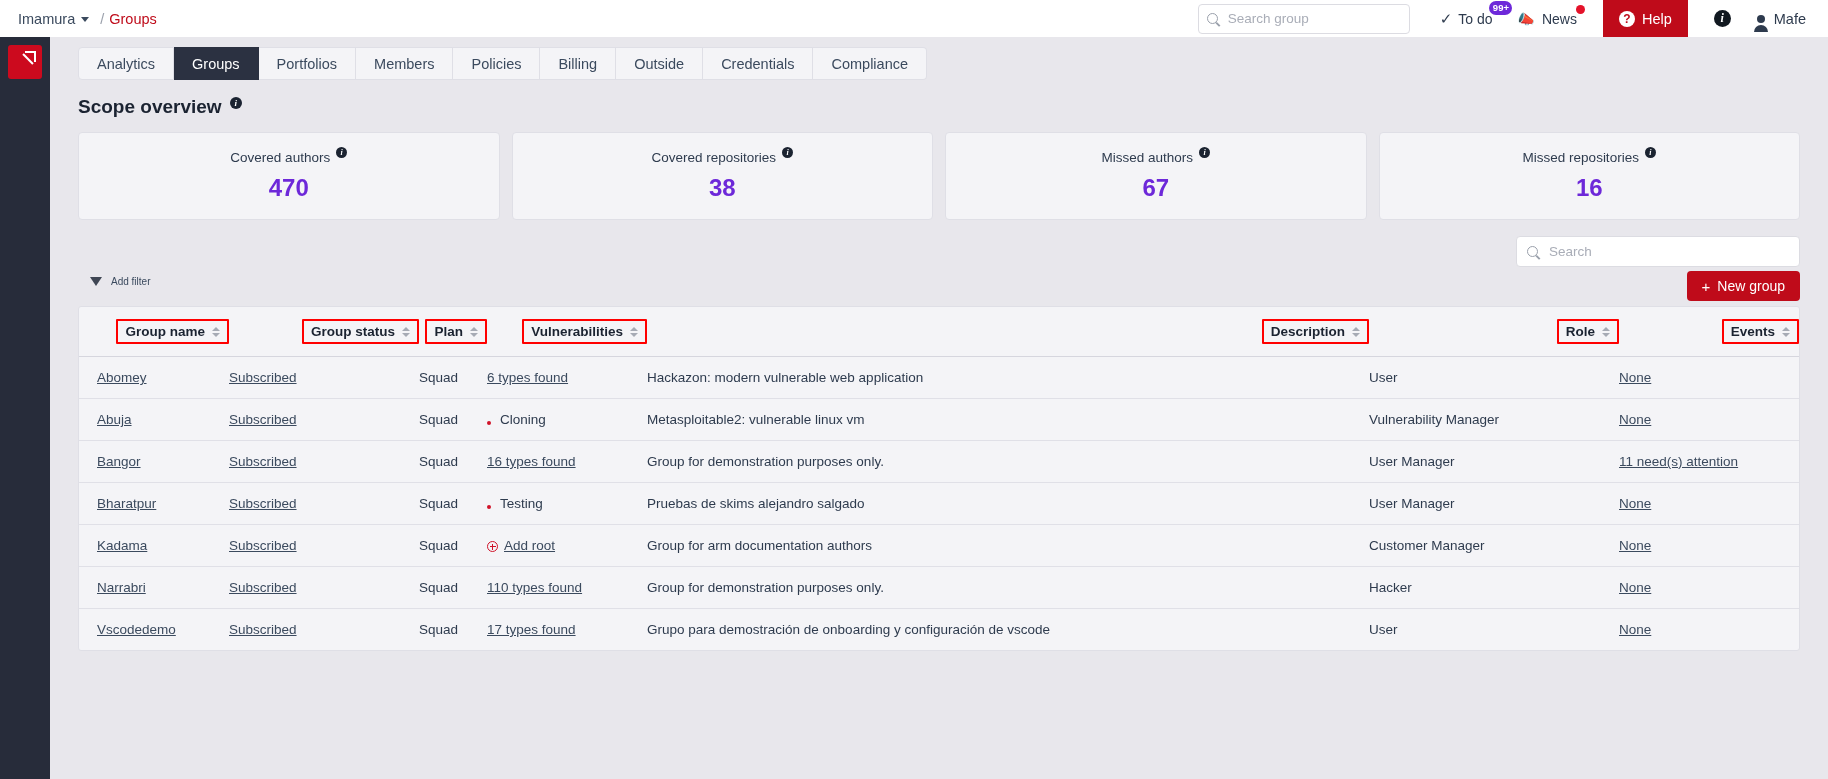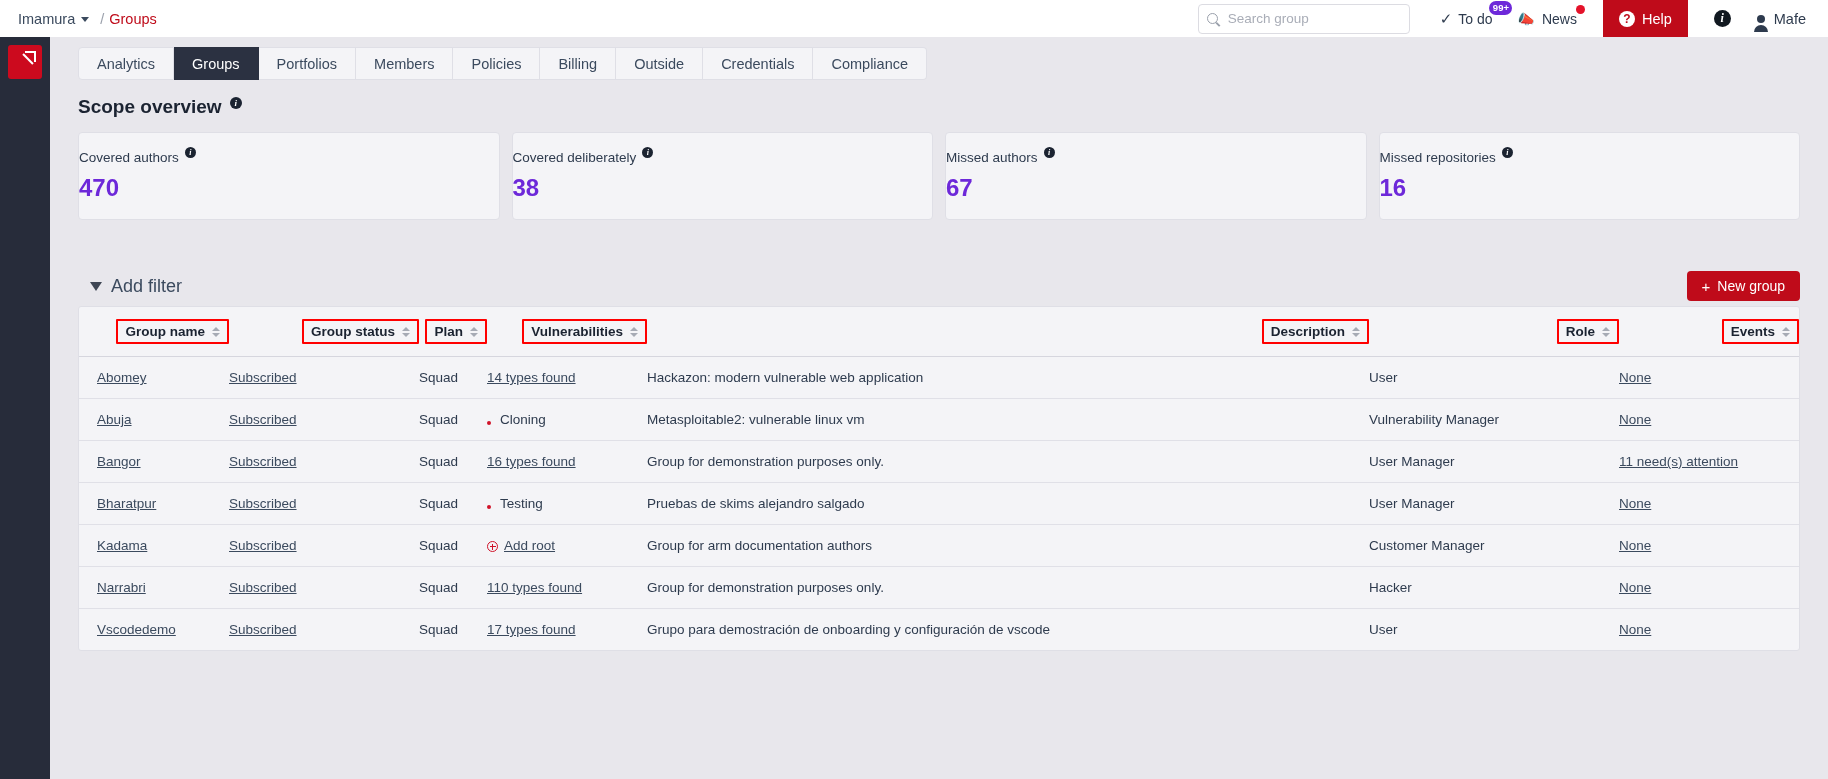--- a/index.html
+++ b/index.html
@@ -122,40 +122,40 @@
     width: 12.5px; height: 12.5px; border-radius: 50%; background: #1b2331; color: #fff;
     font-size: 9px; font-weight: bold; font-family: "Liberation Serif", serif; font-style: italic;
     display: inline-flex; align-items: center; justify-content: center; margin-left: 8px;
     position: relative; top: -4px; flex: none;
   }
   .i-badge.sm { width: 11px; height: 11px; font-size: 8px; margin-left: 6px; top: -5px; }
 
   .cards { display: flex; gap: 12px; margin: 14px 28px 0 28px; }
   .card {
     flex: 1; background: #f4f4f7; border: 1px solid #dfdfe6; border-radius: 4px;
-    height: 88px; display: flex; flex-direction: column; align-items: flex-start; justify-content: center;
+    height: 88px; display: flex; flex-direction: column; align-items: center; justify-content: center;
   }
   .card-label { font-size: 13.5px; color: #2e3b4e; display: flex; align-items: center; }
   .card-value { font-size: 24px; font-weight: bold; color: #6d28d9; margin-top: 9px; }
 
   .toolbar { position: relative; height: 86px; margin: 0 28px; }
   .tablesearch {
     position: absolute; right: 0; top: 16px; width: 284px; height: 31px;
     background: #fff; border: 1px solid #dcdce2; border-radius: 4px;
     display: flex; align-items: center; padding: 0 10px;
   }
   .tablesearch input {
     border: 0; outline: 0; background: transparent; margin-left: 9px; width: 100%;
     font-size: 13.5px; color: #3b4a5e; font-family: "Liberation Sans", sans-serif;
   }
   .tablesearch input::placeholder { color: #a9adb7; }
 
   .addfilter {
     position: absolute; left: 12px; top: 56px; display: flex; align-items: center;
-    font-size: 18px; color: #3b4a5e;
+    font-size: 10px; color: #3b4a5e;
   }
   .funnel {
     width: 0; height: 0; border-left: 6.5px solid transparent; border-right: 6.5px solid transparent;
     border-top: 9px solid #3f4654; margin-right: 9px; position: relative;
   }
   .funnel:after {
     content: ""; position: absolute; width: 2px; height: 4px; background: #3f4654;
     left: -1px; top: -9px;
   }
 
@@ -289,21 +289,21 @@
   <div class="cards" id="cards">
       <div class="card">
         <div class="card-label">
           <span>Covered authors</span>
           <span class="i-badge sm">i</span>
         </div>
         <div class="card-value">470</div>
       </div>
       <div class="card">
         <div class="card-label">
-          <span>Covered deliberately</span>
+          <span>Covered repositories</span>
           <span class="i-badge sm">i</span>
         </div>
         <div class="card-value">38</div>
       </div>
       <div class="card">
         <div class="card-label">
           <span>Missed authors</span>
           <span class="i-badge sm">i</span>
         </div>
         <div class="card-value">67</div>
@@ -311,20 +311,24 @@
       <div class="card">
         <div class="card-label">
           <span>Missed repositories</span>
           <span class="i-badge sm">i</span>
         </div>
         <div class="card-value">16</div>
       </div>
     </div>
 
   <div class="toolbar">
+    <div class="tablesearch">
+      <span class="mag"></span>
+      <input placeholder="Search" style="">
+    </div>
     <div class="addfilter">
       <span class="funnel"></span>
       <span>Add filter</span>
     </div>
     <div class="newgroup">
       <span class="plus">+</span>
       <span>New group</span>
     </div>
   </div>
 
@@ -381,21 +385,21 @@
                   <i class="dn"></i>
                 </span>
               </span></th>
           </tr>
       </thead>
       <tbody id="tbody">
           <tr>
             <td class="pad-name"><span class="lnk">Abomey</span></td>
             <td class=""><span class="lnk">Subscribed</span></td>
             <td class=""><span class="plain">Squad</span></td>
-            <td class=""><span class="lnk">14 types found</span></td>
+            <td class=""><span class="lnk">6 types found</span></td>
             <td class=""><span class="plain">Hackazon: modern vulnerable web application</span></td>
             <td class=""><span class="plain">User</span></td>
             <td class=""><span class="lnk">None</span></td>
           </tr>
           <tr>
             <td class="pad-name"><span class="lnk">Abuja</span></td>
             <td class=""><span class="lnk">Subscribed</span></td>
             <td class=""><span class="plain">Squad</span></td>
             <td class=""><span class="spinner-dot"></span><span class="plain">Cloning</span></td>
             <td class=""><span class="plain">Metasploitable2: vulnerable linux vm</span></td>

